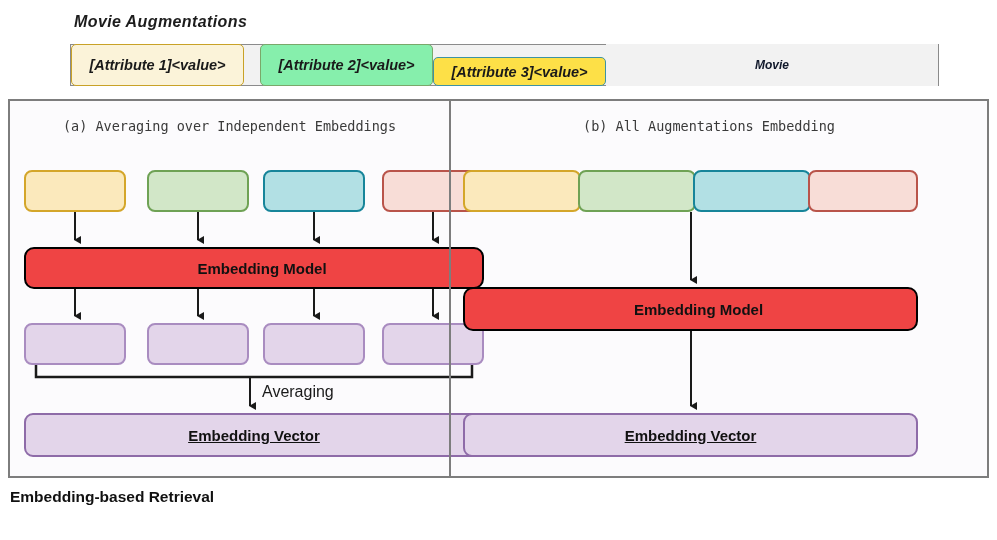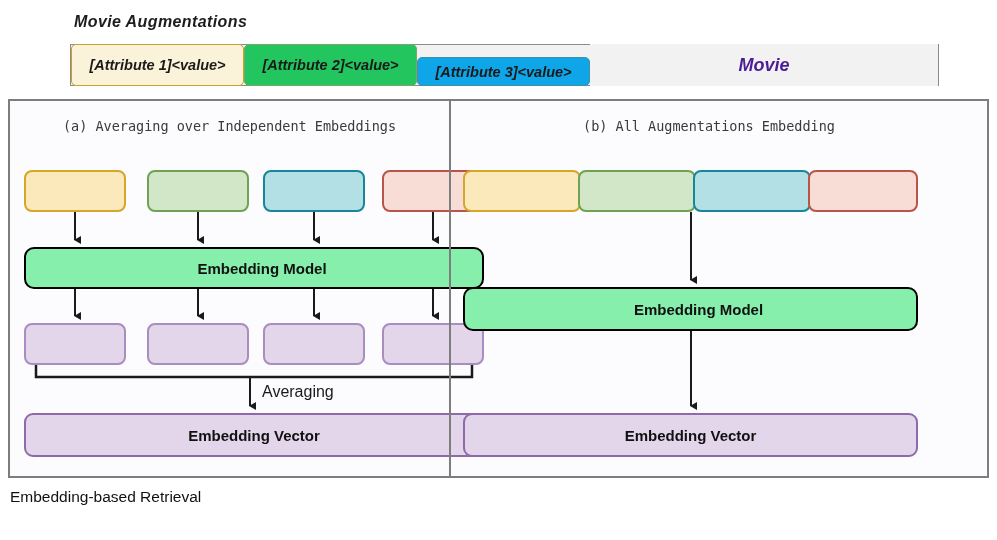--- a/index.html
+++ b/index.html
@@ -49,29 +49,29 @@
     font-size: 14.5px;
     font-style: italic;
     font-weight: 600;
     white-space: nowrap;
     border-radius: 5px;
     margin: -1px 0;
     position: relative;
   }
   .bar-cell.attr { width: 173px; border-width: 1.5px; border-style: solid; }
   .bar-cell.c1 { background: #fbf3d9; border-color: #c9a227; }
-  .bar-cell.c2 { background: #22c55e; border-color: #7aa86a; }
-  .bar-cell.c3 { background: #0ea5e9; border-color: #3e93a3; margin-top: 12px; }
+  .bar-cell.c2 { background: #86efac; border-color: #7aa86a; margin-left: 16px; }
+  .bar-cell.c3 { background: #fde047; border-color: #3e93a3; margin-top: 12px; }
   .bar-cell.c4 { background: #fbe1de; border-color: #c0564c; }
   .bar-cell.movie {
     flex: 1;
     background: #f2f2f2;
-    color: #4c1d95;
+    color: #0f172a;
     border-radius: 0;
-    font-size: 18px;
+    font-size: 12px;
   }
 
   
   #panels {
     position: absolute;
     left: 8px;
     top: 99px;
     width: 981px;
     height: 379px;
     box-sizing: border-box;
@@ -111,22 +111,22 @@
     justify-content: center;
     font-size: 15px;
     font-weight: bold;
     color: #111;
   }
   .n-yellow { background: #fbe9bc; border-color: #d4a62a; }
   .n-green  { background: #d2e7c8; border-color: #6fa255; }
   .n-teal   { background: #b2e0e4; border-color: #17859a; }
   .n-red    { background: #f8ddd7; border-color: #b9544a; }
   .n-purple { background: #e3d5ea; border-color: #a98cc0; }
-  .n-white  { background: #86efac; border-color: #000000; border-width: 2.5px; border-radius: 10px; padding-left: 16px; }
-  .n-vector { background: #e3d5ea; border-color: #8e6ba8; border-radius: 9px; }
+  .n-white  { background: #ef4444; border-color: #000000; border-width: 2.5px; border-radius: 10px; padding-left: 16px; }
+  .n-vector { background: #e3d5ea; border-color: #8e6ba8; border-radius: 9px; text-decoration: underline; }
 
   svg.arrows {
     position: absolute;
     left: 0; top: 0;
     width: 100%;
     height: 100%;
     pointer-events: none;
     overflow: visible;
   }
 
@@ -136,21 +136,21 @@
     color: #1a1a1a;
     white-space: nowrap;
   }
 
   
   #footer-caption {
     position: absolute;
     left: 10px;
     top: 488px;
     font-size: 15.5px;
-    font-weight: normal;
+    font-weight: bold;
     color: #111;
     white-space: nowrap;
   }
 </style>
 </head>
 <body>
 
 <div id="aug-title">Movie  Augmentations</div>
 
 <div id="movie-bar">

